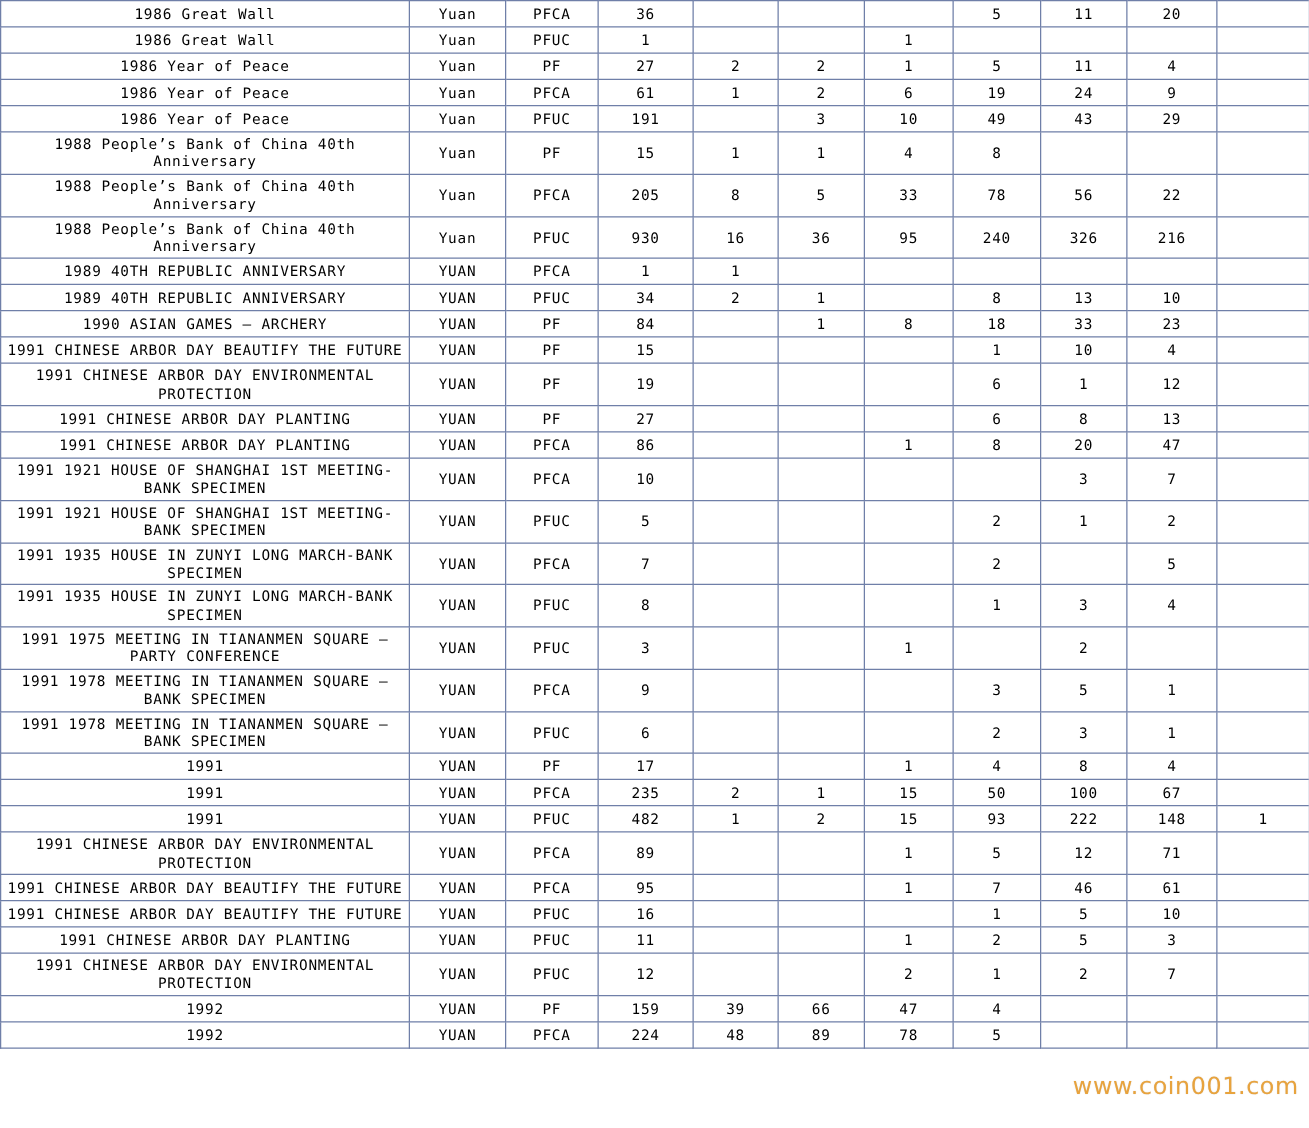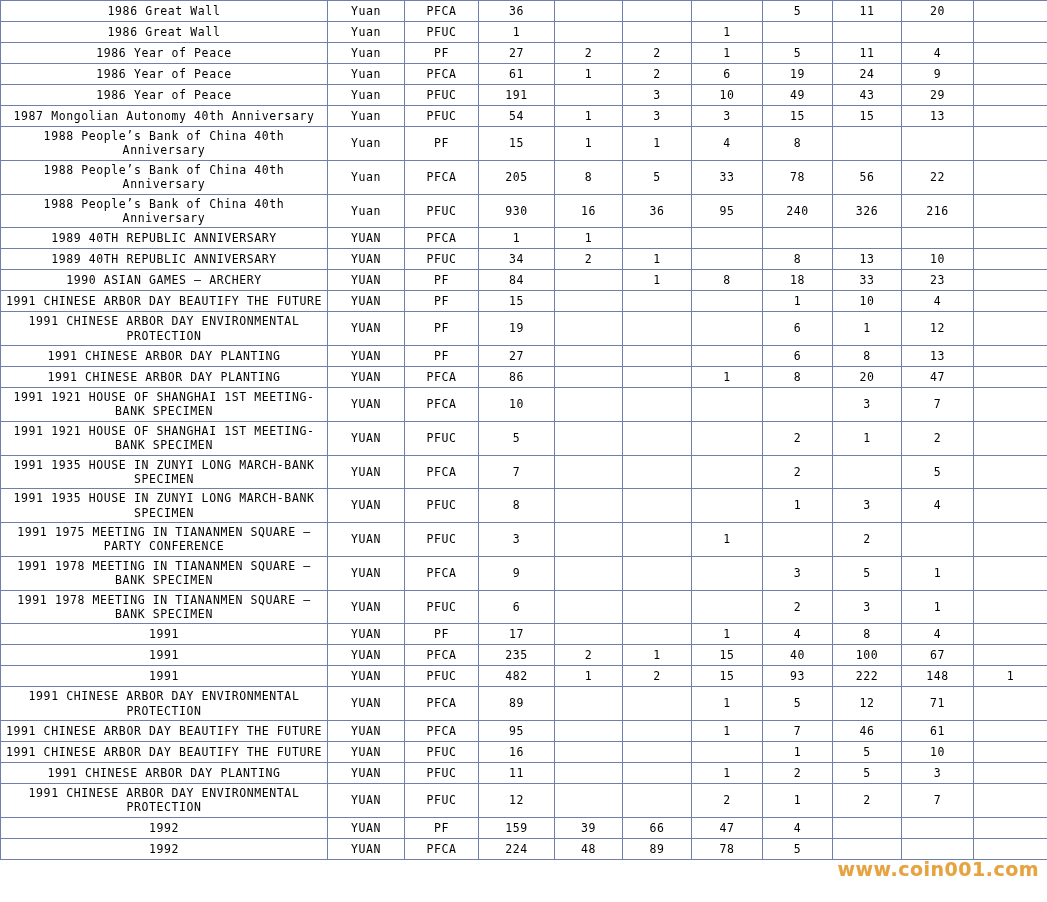--- a/index.html
+++ b/index.html
@@ -50,21 +50,21 @@
     padding-left: 4px;
     padding-right: 4px;
     letter-spacing: 0.5px;
   }
   .watermark {
     position: absolute;
     right: 8px;
     bottom: 22px;
     font-family: "DejaVu Sans", sans-serif;
     font-size: 19px;
-    font-weight: bold;
+    font-weight: normal;
     color: #e8a33d;
     letter-spacing: 0.5px;
     text-shadow: 0 0 1px rgba(0,0,0,0.15);
     pointer-events: none;
     margin-top: 34px;
   }
 </style>
 </head>
 <body>
 
@@ -142,33 +142,20 @@
         <td>191</td>
         <td></td>
         <td>3</td>
         <td>10</td>
         <td>49</td>
         <td>43</td>
         <td>29</td>
         <td></td>
       </tr>
       <tr>
-        <td class="desc">1987 Mongolian Autonomy 40th Anniversary</td>
-        <td>Yuan</td>
-        <td>PFUC</td>
-        <td>54</td>
-        <td>1</td>
-        <td>3</td>
-        <td>3</td>
-        <td>15</td>
-        <td>15</td>
-        <td>13</td>
-        <td></td>
-      </tr>
-      <tr>
         <td class="desc">1988 People’s Bank of China 40th Anniversary</td>
         <td>Yuan</td>
         <td>PF</td>
         <td>15</td>
         <td>1</td>
         <td>1</td>
         <td>4</td>
         <td>8</td>
         <td></td>
         <td></td>
@@ -396,21 +383,21 @@
         <td></td>
       </tr>
       <tr>
         <td class="desc">1991</td>
         <td>YUAN</td>
         <td>PFCA</td>
         <td>235</td>
         <td>2</td>
         <td>1</td>
         <td>15</td>
-        <td>40</td>
+        <td>50</td>
         <td>100</td>
         <td>67</td>
         <td></td>
       </tr>
       <tr>
         <td class="desc">1991</td>
         <td>YUAN</td>
         <td>PFUC</td>
         <td>482</td>
         <td>1</td>

